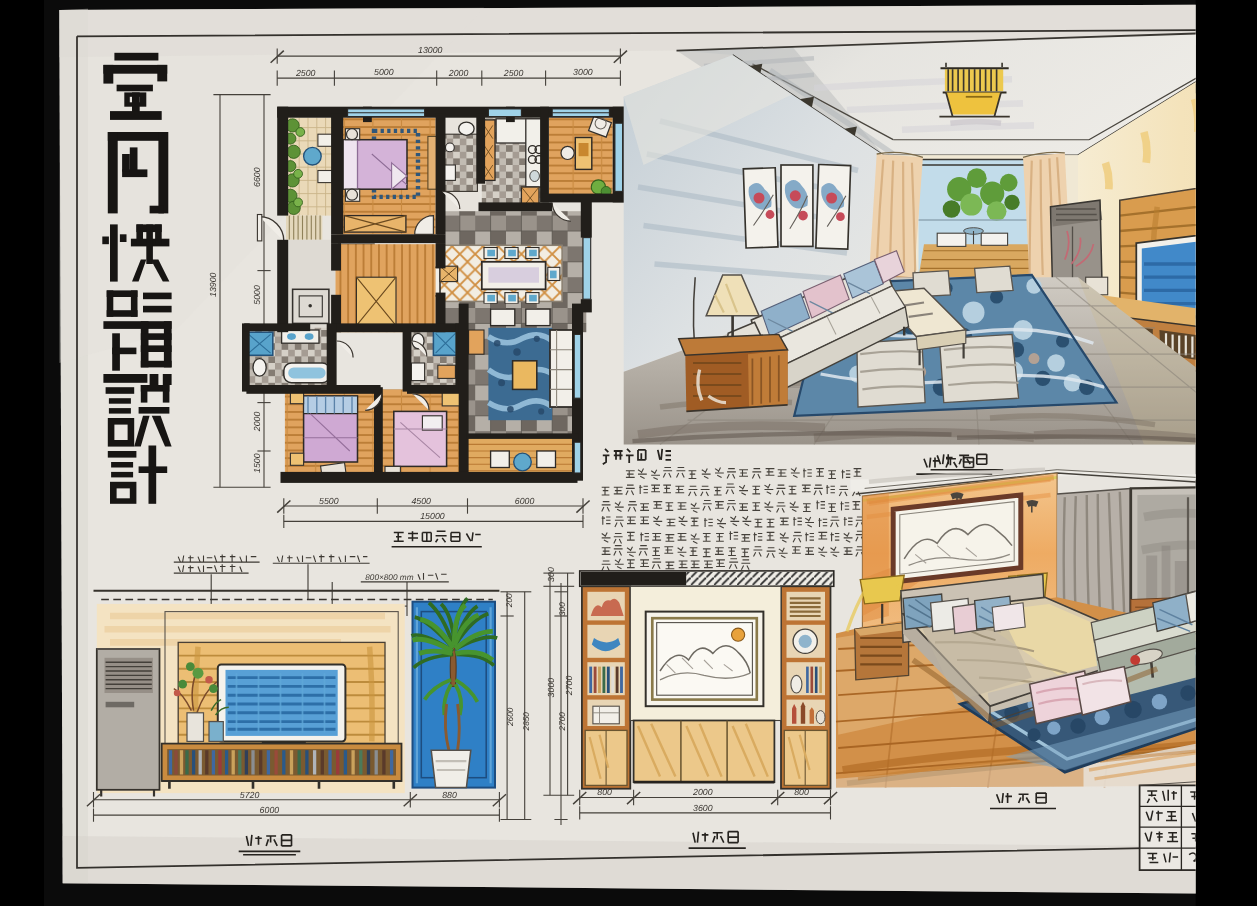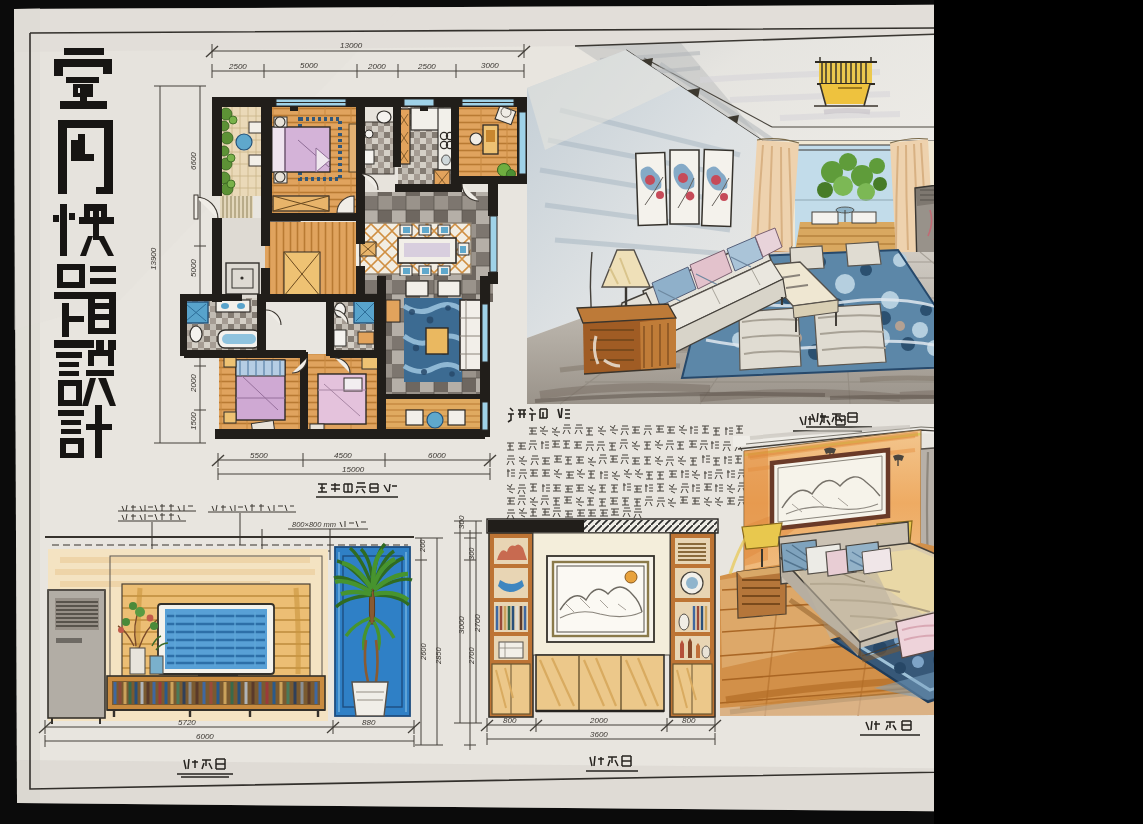--- a/index.html
+++ b/index.html
@@ -1,16 +1,16 @@
 <!DOCTYPE html>
 <html><head>
 <meta charset="utf-8">
 <style>
 html,body{margin:0;padding:0;background:#000;}
-#board{position:relative;width:934px;height:824px;overflow:hidden;font-family:"Liberation Sans",sans-serif;}
+#board{position:relative;width:1047px;height:824px;overflow:hidden;font-family:"Liberation Sans",sans-serif;margin-left:40px;}
 </style>
 </head>
 <body>
 <div id="board">
 <svg width="1143" height="824" viewBox="0 0 1143 824" xmlns="http://www.w3.org/2000/svg">
 <defs>
 <pattern id="chkBig" width="28" height="28" patternUnits="userSpaceOnUse">
   <rect width="28" height="28" fill="#b5afa7"></rect>
   <rect x="0" y="0" width="14" height="14" fill="#7d766f"></rect>
   <rect x="14" y="14" width="14" height="14" fill="#6e6760"></rect>

